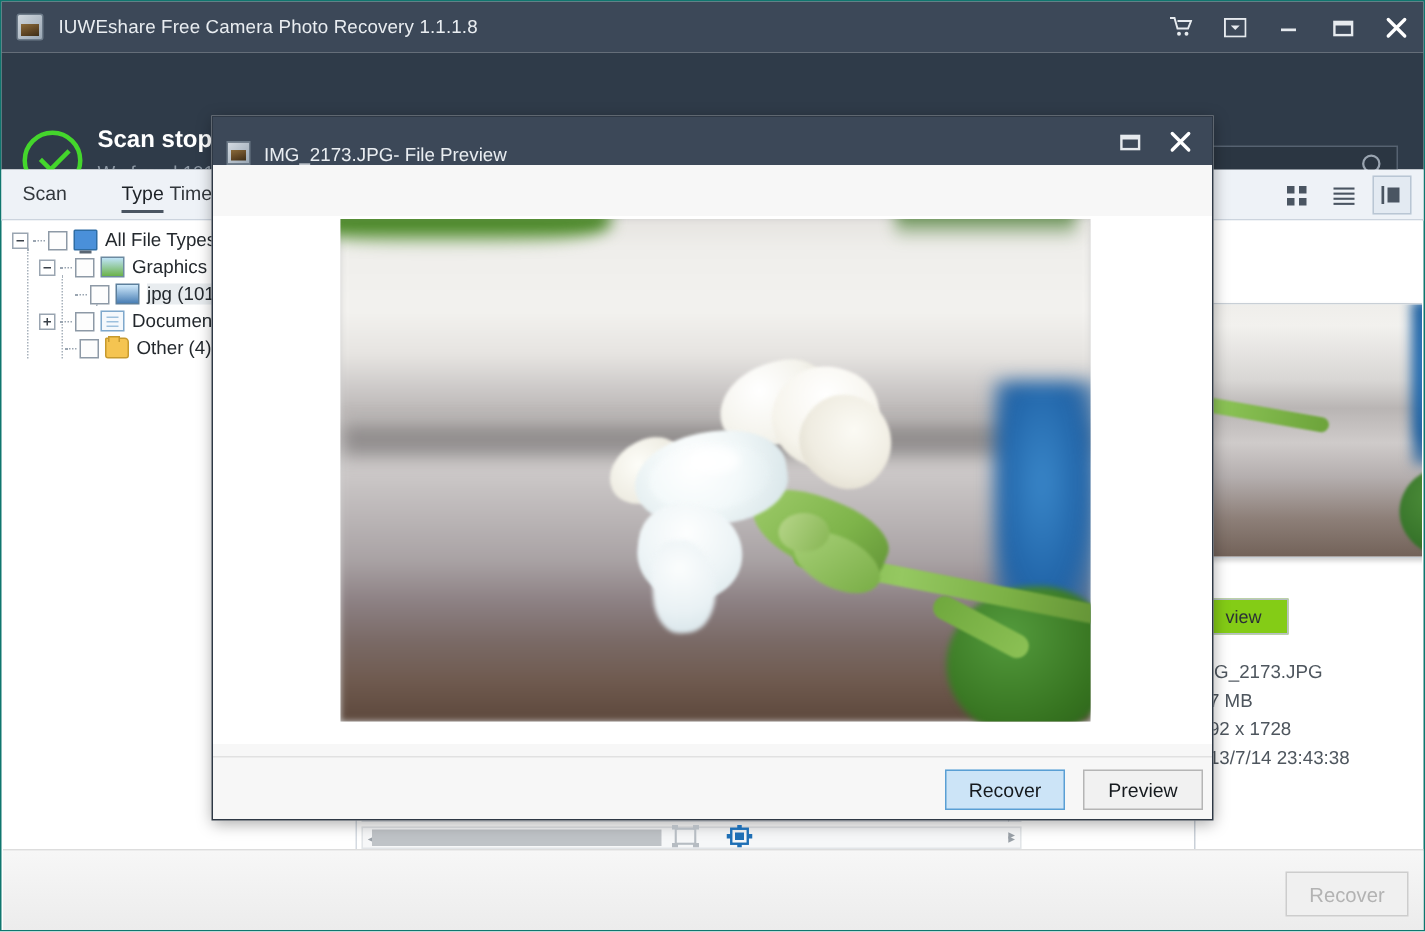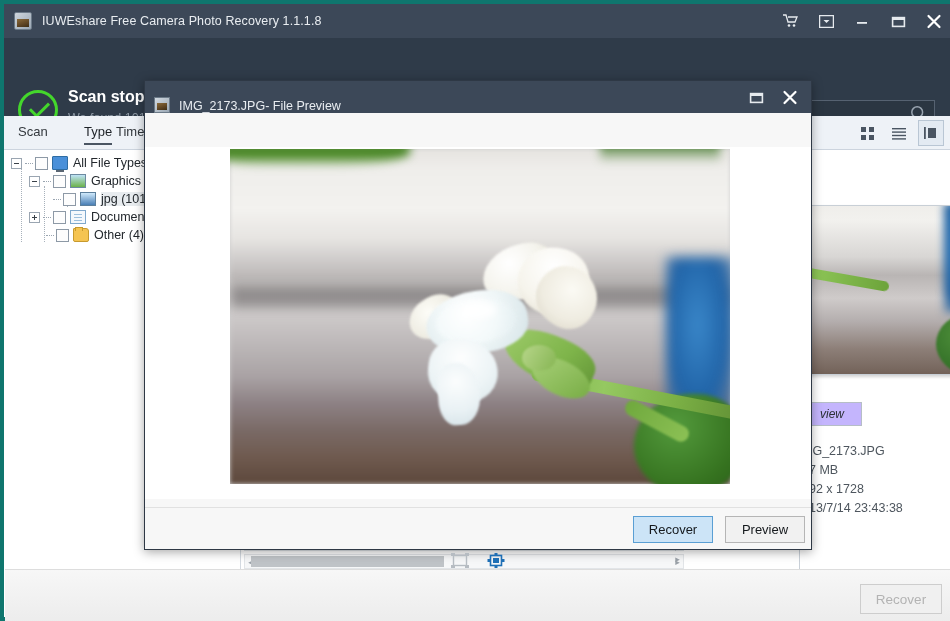--- a/index.html
+++ b/index.html
@@ -6,21 +6,21 @@
   html, body {
     width: 950px; height: 621px;
     font-family: "Liberation Sans", sans-serif;
     overflow: hidden;
     background: #ffffff;
   }
   #app {
     position: relative;
     width: 950px; height: 621px;
     background: #ffffff;
-    border: 4px solid #0f766e;
+    border: 1px solid #0f766e;
     padding-left: 32px;
   }
 
   
   .titlebar {
     position: absolute; left: 0; top: 0; width: 948px; height: 34px;
     background: #3c4858;
     display: flex; align-items: center;
   }
   .titlebar-icon {
@@ -157,23 +157,23 @@
     overflow: hidden;
   }
   .thumb-frame {
     position: absolute; left: 2px; top: 55px; width: 150px; height: 170px;
     background: #ffffff; border: 1px solid #c8cfd6;
     box-shadow: 2px 2px 3px rgba(0,0,0,.18);
     overflow: hidden;
   }
   .preview-btn {
     position: absolute; left: 2px; top: 252px; width: 60px; height: 24px;
-    background: #c4b5fd; border: 1px solid #b6bec6;
+    background: #84cc16; border: 1px solid #b6bec6;
     font-size: 12px; color: #2b3036; display: flex;
-    align-items: center; justify-content: center; font-style: italic;
+    align-items: center; justify-content: center;
   }
   .meta {
     position: absolute; left: 2px; top: 292px; width: 148px;
     font-size: 12.5px; color: #4e565e; line-height: 19px;
   }
 
   
   .resultsarea {
     position: absolute; left: 237px; top: 146px; width: 558px; height: 400px;
     background: #ffffff;

